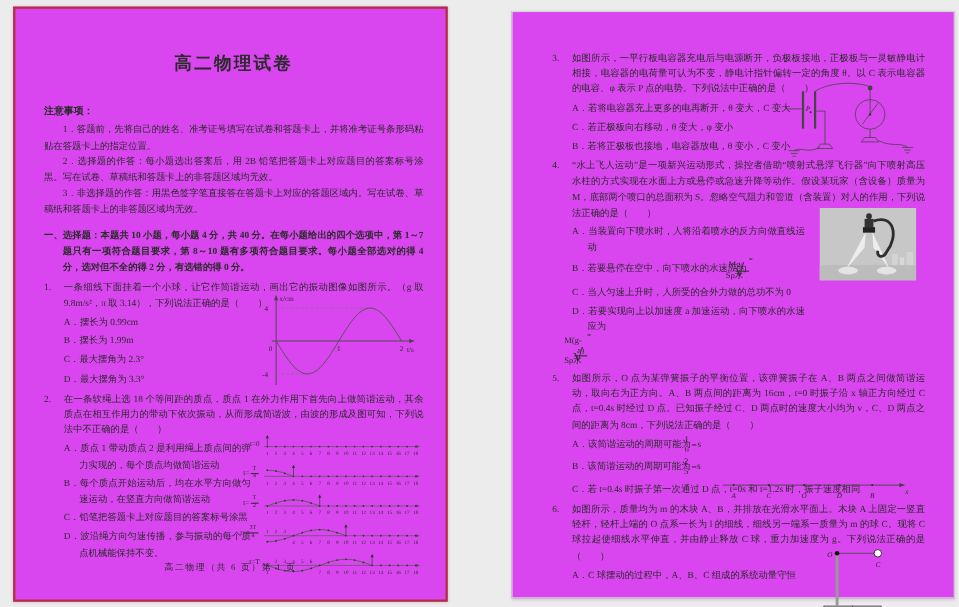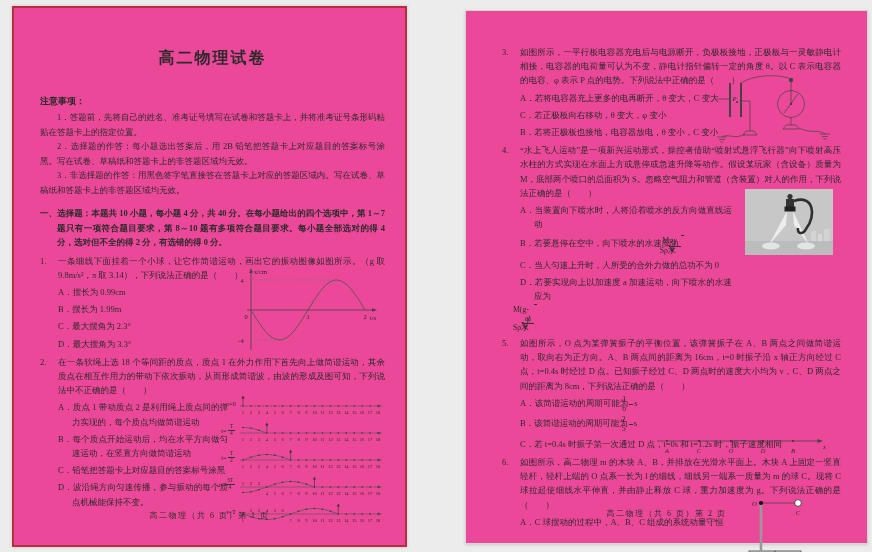--- a/index.html
+++ b/index.html
@@ -2,21 +2,21 @@
 <html><head>
 <meta charset="utf-8">
 <style>
   html,body{margin:0;padding:0;}
   body{
     width:872px;height:552px;position:relative;
     background:#ececec;overflow:hidden;
     font-family:"Liberation Serif","DejaVu Serif",serif;
     color:#2b2b2b;
   }
-  .page{position:absolute;background:#ec4899;box-sizing:border-box;}
+  .page{position:absolute;background:#d946ef;box-sizing:border-box;}
   .page1{
     left:12px;top:6px;width:395px;height:541px;
     border:2.5px solid #b5303e;
     box-shadow:0 0 3px rgba(0,0,0,.18);
     padding:0 20px 0 26px;
   }
   .page2{
     left:465px;top:10px;width:403px;height:534px;
     border:1px solid #d6d6d6;
     box-shadow:0 1px 3px rgba(0,0,0,.15);
@@ -461,21 +461,21 @@
       <text class="lbl-i" x="78" y="21" text-anchor="middle">O</text>
       <text class="lbl-i" x="110" y="21" text-anchor="middle">D</text>
       <text class="lbl-i" x="140" y="21" text-anchor="middle">B</text>
       <text class="lbl-i" x="170" y="17">x</text>
     </svg>
   </div>
 
   <div class="question q6">
     <span class="qnum">6.</span>
     <div class="qbody">
-      <p class="stem">如图所示，高二物理 m 的木块 A、B，并排放在光滑水平面上。木块 A 上固定一竖直轻杆，轻杆上端的 O 点系一长为 l 的细线，细线另一端系一质量为 m 的球 C。现将 C 球拉起使细线水平伸直，并由静止释放 C 球，重力加速度为 g。下列说法正确的是（　　）</p>
+      <p class="stem">如图所示，质量均为 m 的木块 A、B，并排放在光滑水平面上。木块 A 上固定一竖直轻杆，轻杆上端的 O 点系一长为 l 的细线，细线另一端系一质量为 m 的球 C。现将 C 球拉起使细线水平伸直，并由静止释放 C 球，重力加速度为 g。下列说法正确的是（　　）</p>
       <div class="opts">
           <div class="opt">A．C 球摆动的过程中，A、B、C 组成的系统动量守恒</div>
         </div>
     </div>
     <svg class="diagram q6-diagram" width="120" height="94" viewBox="0 0 120 94">
       <g id="q6hatch">
           <line x1="8" y1="80" x2="3" y2="86" stroke="#555" stroke-width="0.5"></line>
           <line x1="14" y1="80" x2="9" y2="86" stroke="#555" stroke-width="0.5"></line>
           <line x1="20" y1="80" x2="15" y2="86" stroke="#555" stroke-width="0.5"></line>
           <line x1="26" y1="80" x2="21" y2="86" stroke="#555" stroke-width="0.5"></line>
@@ -502,14 +502,13 @@
       <text class="lbl" x="69" y="76" text-anchor="middle">B</text>
       <line x1="42" y1="64" x2="42" y2="16" stroke="#999" stroke-width="2.6"></line>
       <line class="thin" x1="42" y1="16" x2="75.5" y2="16"></line>
       <circle cx="42" cy="16" r="2.1" fill="#111"></circle>
       <circle cx="79" cy="16" r="3.4" fill="#fff" stroke="#333" stroke-width="0.9"></circle>
       <text class="lbl-i" x="33" y="19">O</text>
       <text class="lbl-i" x="79" y="28" text-anchor="middle">C</text>
     </svg>
   </div>
 
-  <div class="footer">高二物理（共 6 页）第 2 页</div>
 </div>
 
 </body></html>

